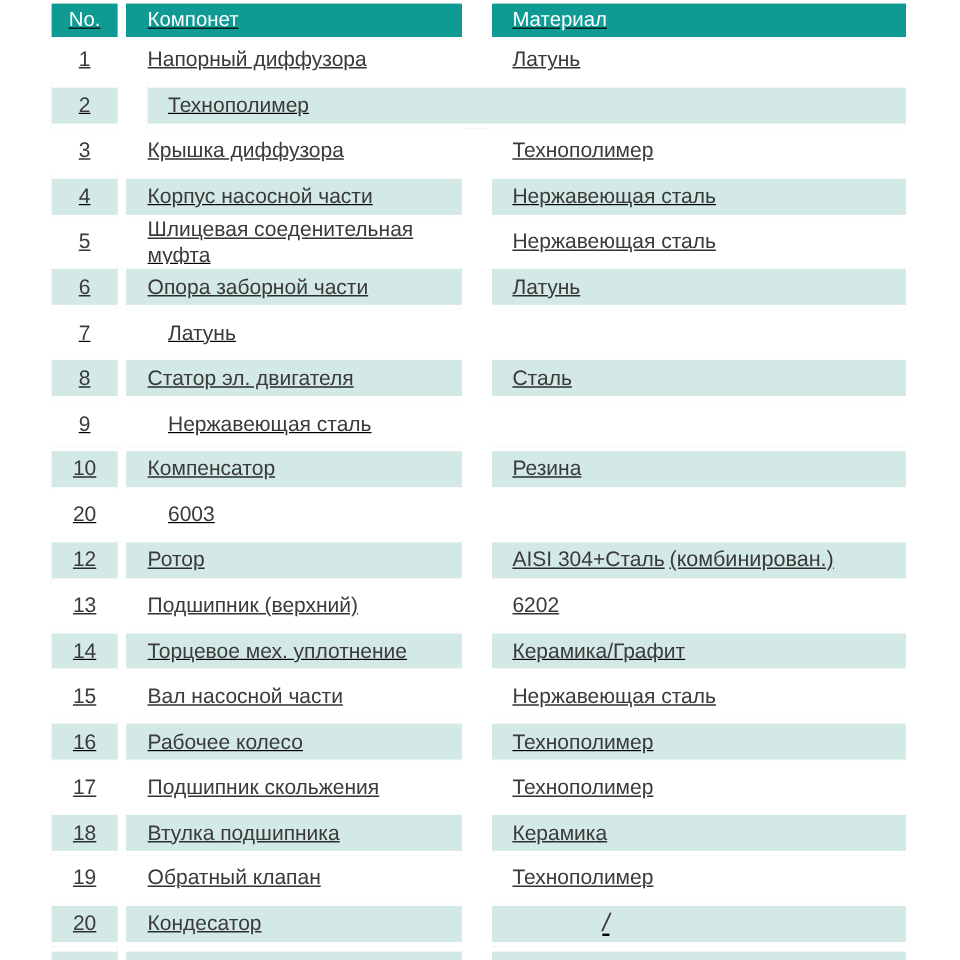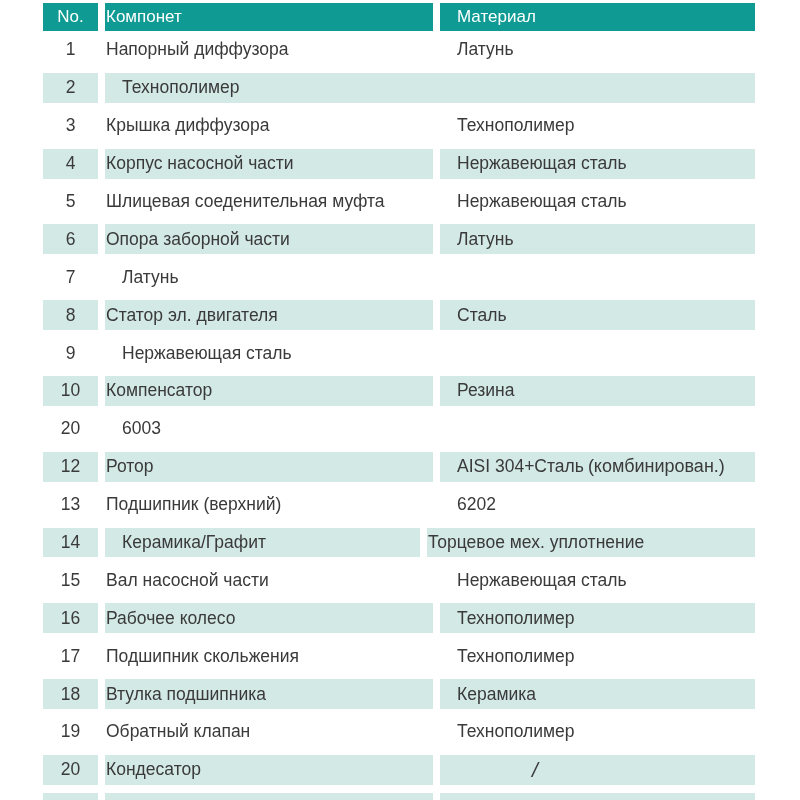--- a/index.html
+++ b/index.html
@@ -20,20 +20,21 @@
   }
   .tbl {
     position: absolute;
     left: 43px;
     top: 3px;
     width: 712px;
   }
   .row {
     display: flex;
     gap: 7px;
+    text-decoration: underline;
   }
   .row.header {
     height: 28px;
   }
   .row.header .cell {
     background: var(--header-bg, #0f9b94);
     color: var(--header-text, #ffffff);
     font-size: 17px;
     display: flex;
     align-items: center;
@@ -54,27 +55,28 @@
   .row.body.alt .cell {
     background: var(--alt-bg, #d3e9e6);
   }
   .cell { box-sizing: border-box; }
   .cell.no {
     width: 55px;
     justify-content: center;
     flex: none;
   }
   .cell.comp {
-    width: 328px;
-    padding-left: 1px;
+    width: 280px;
+    padding-left: 18px;
     flex: none;
   }
   .cell.mat {
     flex: 1;
     padding-left: 17px;
+    margin-left: 18px;
   }
   .cell.mat .small-part {
     font-size: 18px;
     margin-left: 4px;
   }
   .row.body .cell.mat.slash {
     padding-left: 92px;
     font-size: 21px;
     font-style: italic;
   }
@@ -162,22 +164,22 @@
   </div>
 
   <div class="row body">
     <div class="cell no">13</div>
     <div class="cell comp">Подшипник (верхний)</div>
     <div class="cell mat">6202</div>
   </div>
 
   <div class="row body alt">
     <div class="cell no">14</div>
+    <div class="cell comp">Торцевое мех. уплотнение</div>
     <div class="cell mat">Керамика/Графит</div>
-    <div class="cell comp">Торцевое мех. уплотнение</div>
   </div>
 
   <div class="row body">
     <div class="cell no">15</div>
     <div class="cell comp">Вал насосной части</div>
     <div class="cell mat">Нержавеющая сталь</div>
   </div>
 
   <div class="row body alt">
     <div class="cell no">16</div>

